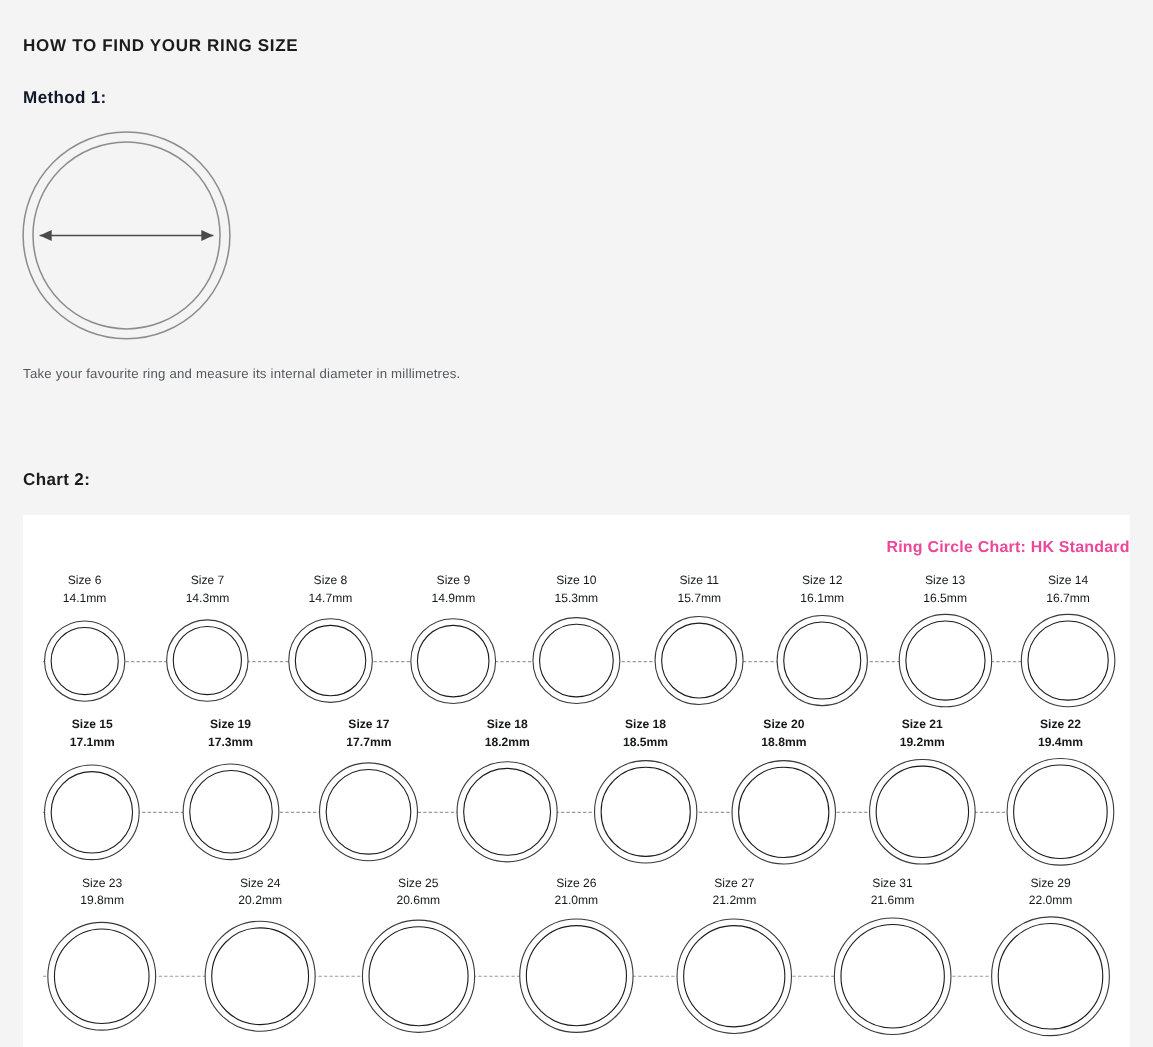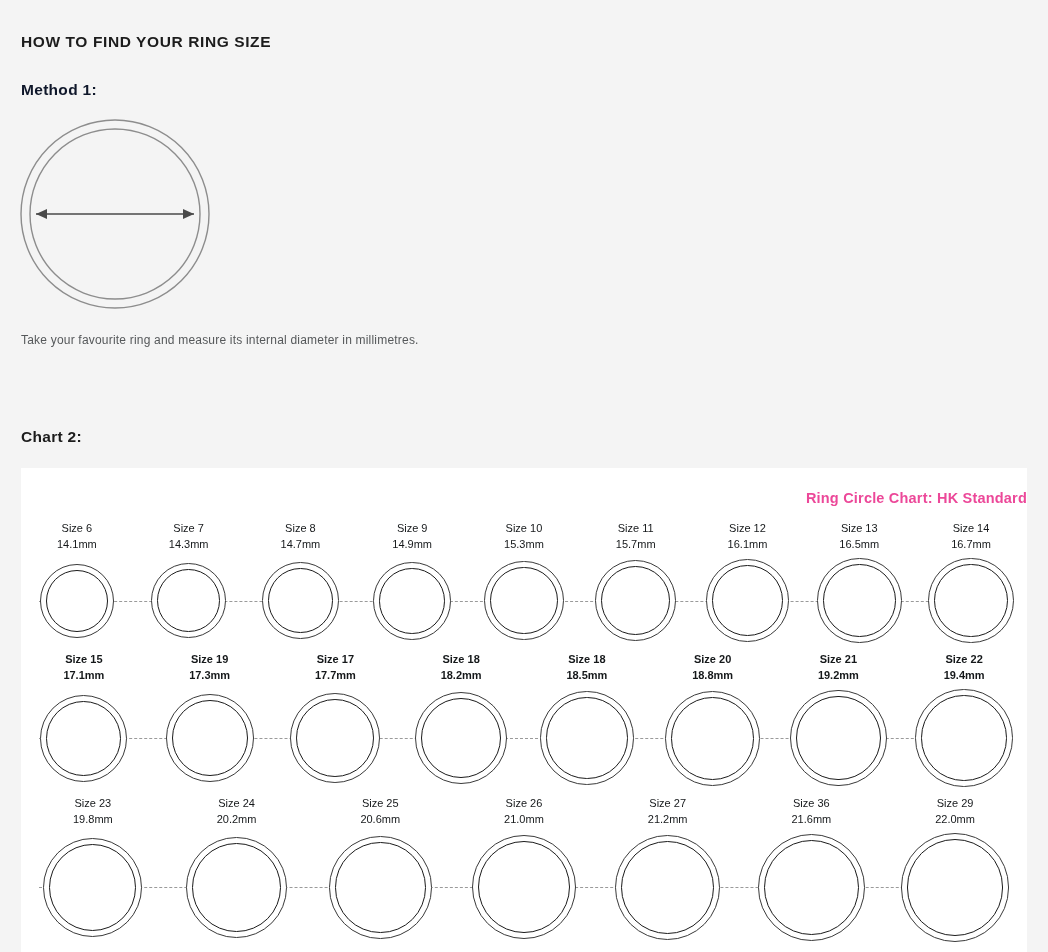--- a/index.html
+++ b/index.html
@@ -370,21 +370,21 @@
             <div class="cell">
               <div class="lbl">Size 27</div>
               <div class="lbl">21.2mm</div>
               <div class="ringwrap" style="height: 108.8px; width: 122.8px; margin-top: 6px;">
                 <div class="ring-outer" style="width: 105.28px; height: 105.28px;">
                   <div class="ring-inner" style="width: 93.28px; height: 93.28px;"></div>
                 </div>
               </div>
             </div>
             <div class="cell">
-              <div class="lbl">Size 36</div>
+              <div class="lbl">Size 31</div>
               <div class="lbl">21.6mm</div>
               <div class="ringwrap" style="height: 108.8px; width: 122.8px; margin-top: 6px;">
                 <div class="ring-outer" style="width: 107.04px; height: 107.04px;">
                   <div class="ring-inner" style="width: 95.04px; height: 95.04px;"></div>
                 </div>
               </div>
             </div>
             <div class="cell">
               <div class="lbl">Size 29</div>
               <div class="lbl">22.0mm</div>

